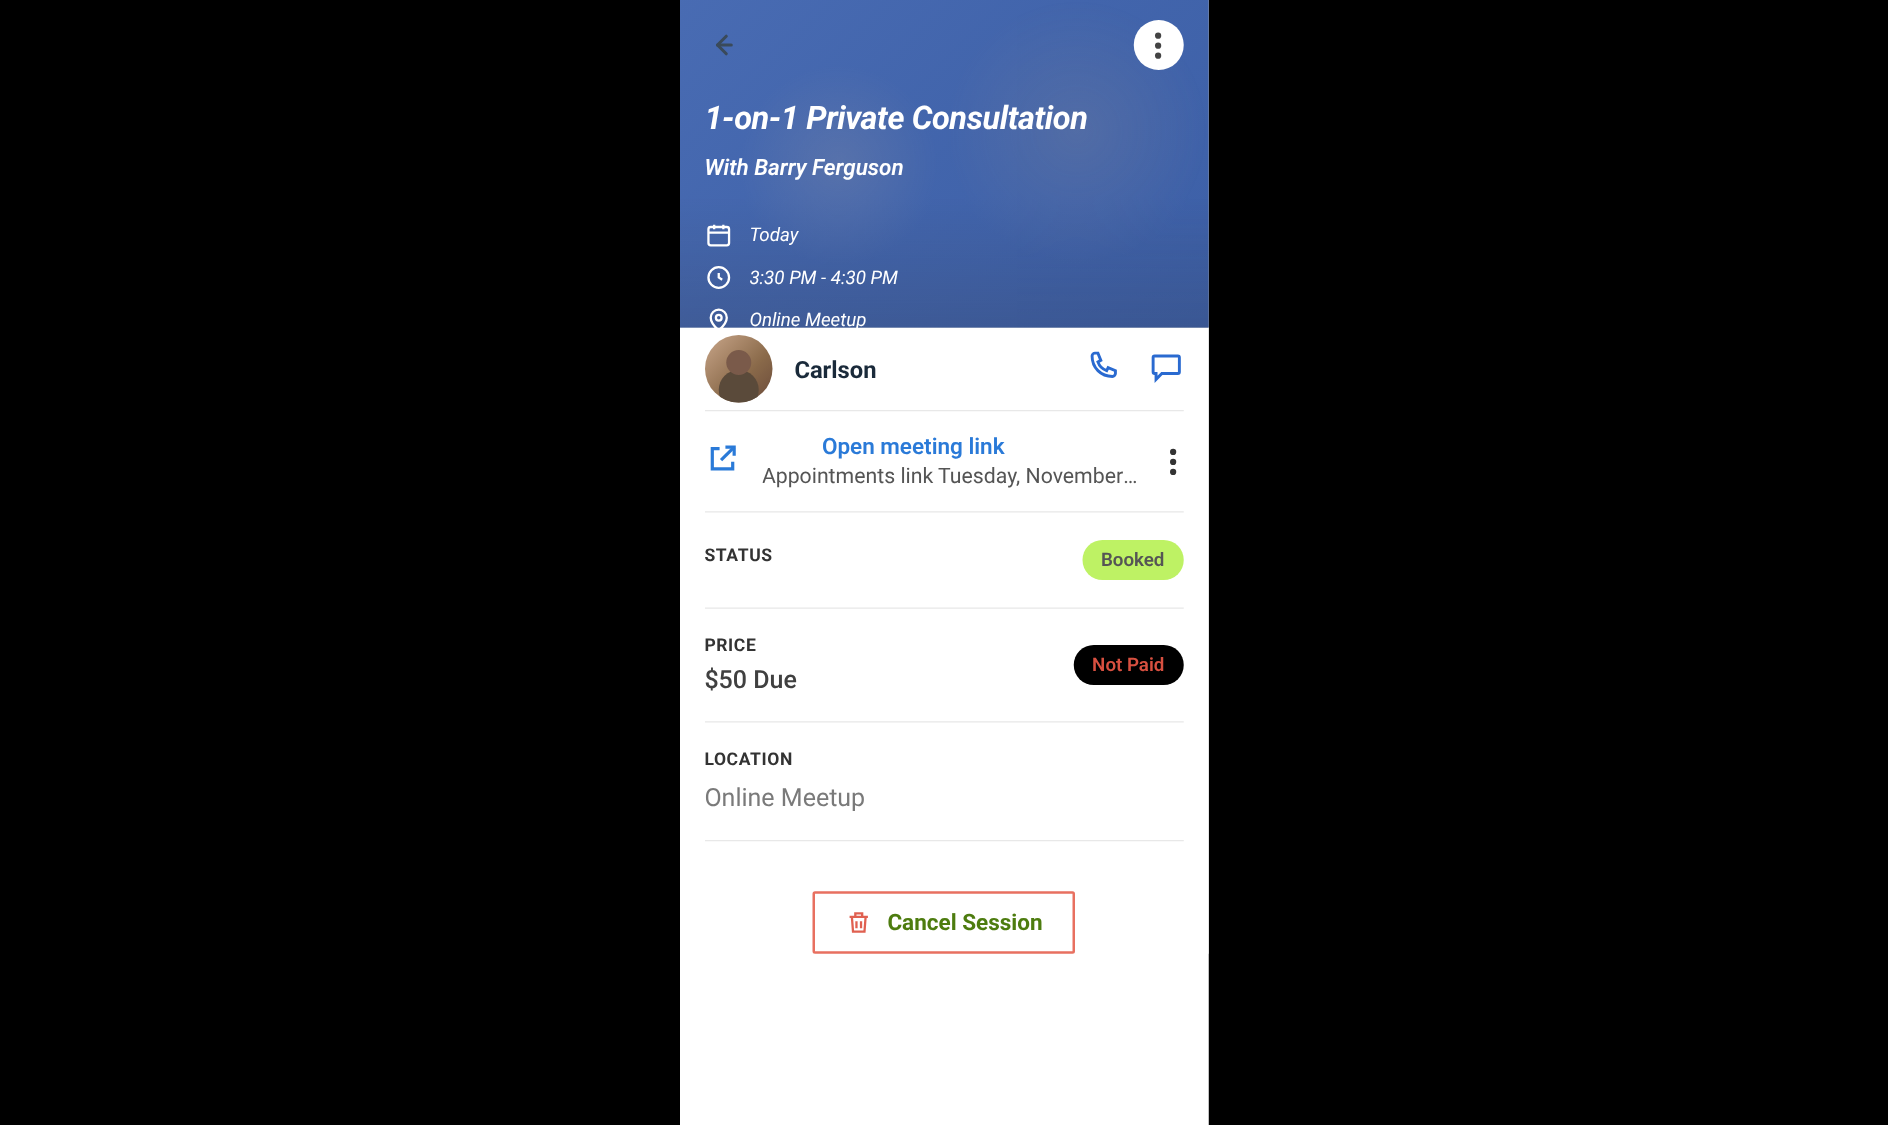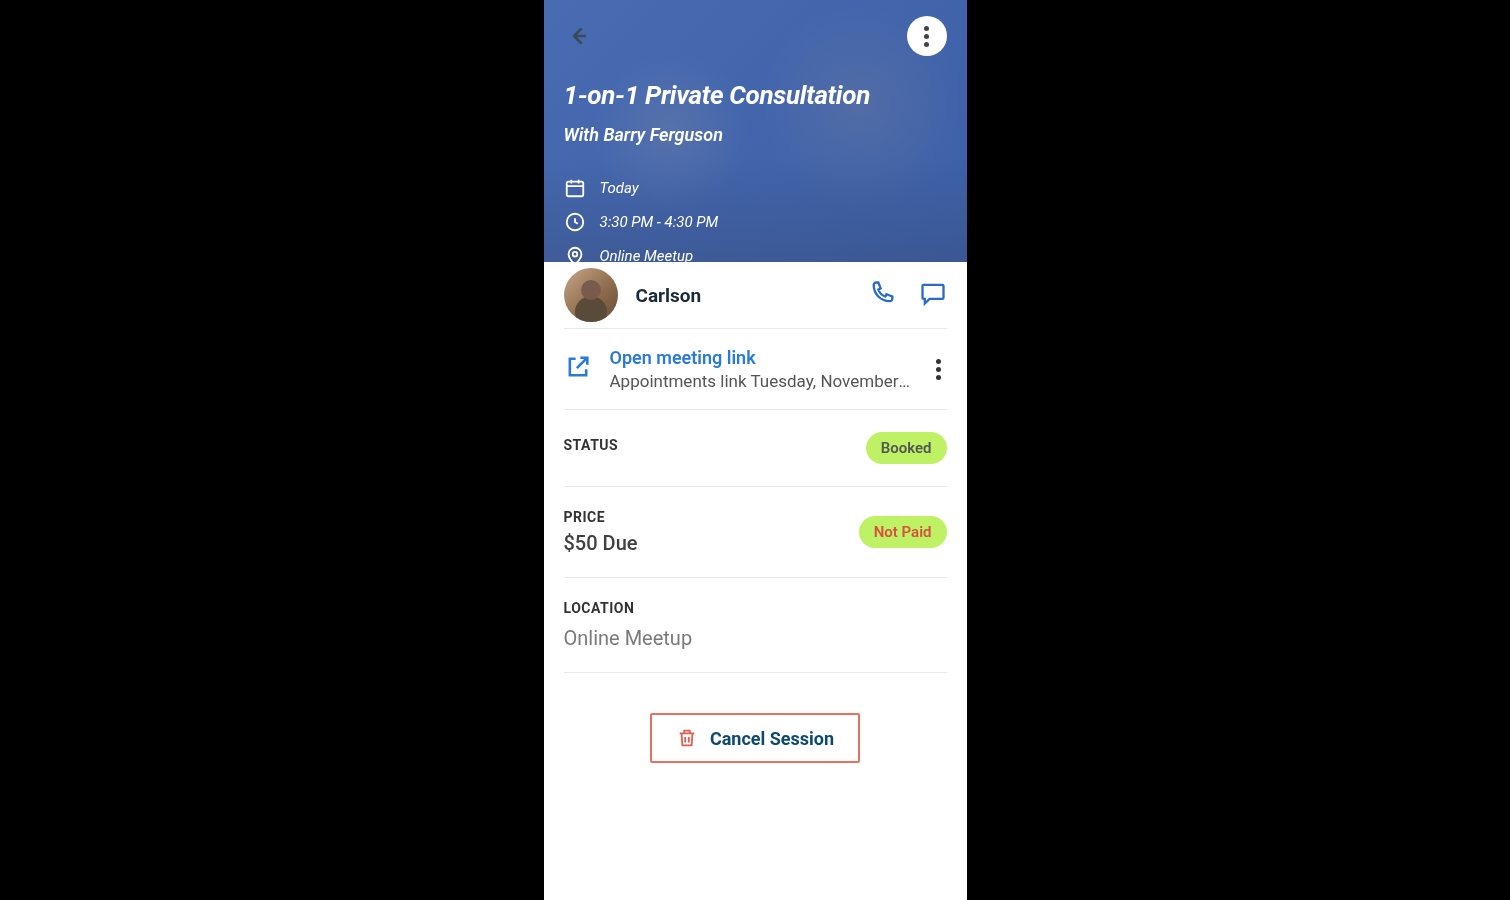--- a/index.html
+++ b/index.html
@@ -166,20 +166,21 @@
     }
     .link-text {
       flex: 1;
       min-width: 0;
     }
     .link-title {
       color: #2a7ad8;
       font-size: 18px;
       font-weight: 600;
       margin-bottom: 3px;
+      margin-left: 48px;
     }
     .link-sub {
       color: #555;
       font-size: 17px;
       white-space: nowrap;
       overflow: hidden;
       text-overflow: ellipsis;
     }
     .link-more {
       cursor: pointer;
@@ -217,21 +218,21 @@
       padding: 7px 15px;
       border-radius: 20px;
       font-size: 15px;
       font-weight: 600;
     }
     .badge-gray {
       background: #bef264;
       color: #555;
     }
     .badge-red {
-      background: #bef264;
+      background: #000000;
       color: #d85040;
     }
     .price-value {
       font-size: 20px;
       font-weight: 500;
       color: #404040;
     }
     .location-value {
       font-size: 20px;
       color: #7a7a7a;
@@ -239,21 +240,21 @@
     }
     .cancel-btn {
       margin: 40px auto 20px;
       display: flex;
       align-items: center;
       justify-content: flex-start;
       gap: 12px;
       padding: 12px 24px;
       border: 2px solid #e87060;
       background: #fff;
-      color: #0c4a6e;
+      color: #4d7c0f;
       font-size: 18px;
       font-weight: 700;
       cursor: pointer;
       width: fit-content;
       border-radius: 2px;
     }
   </style>
 </head>
 <body>
 

